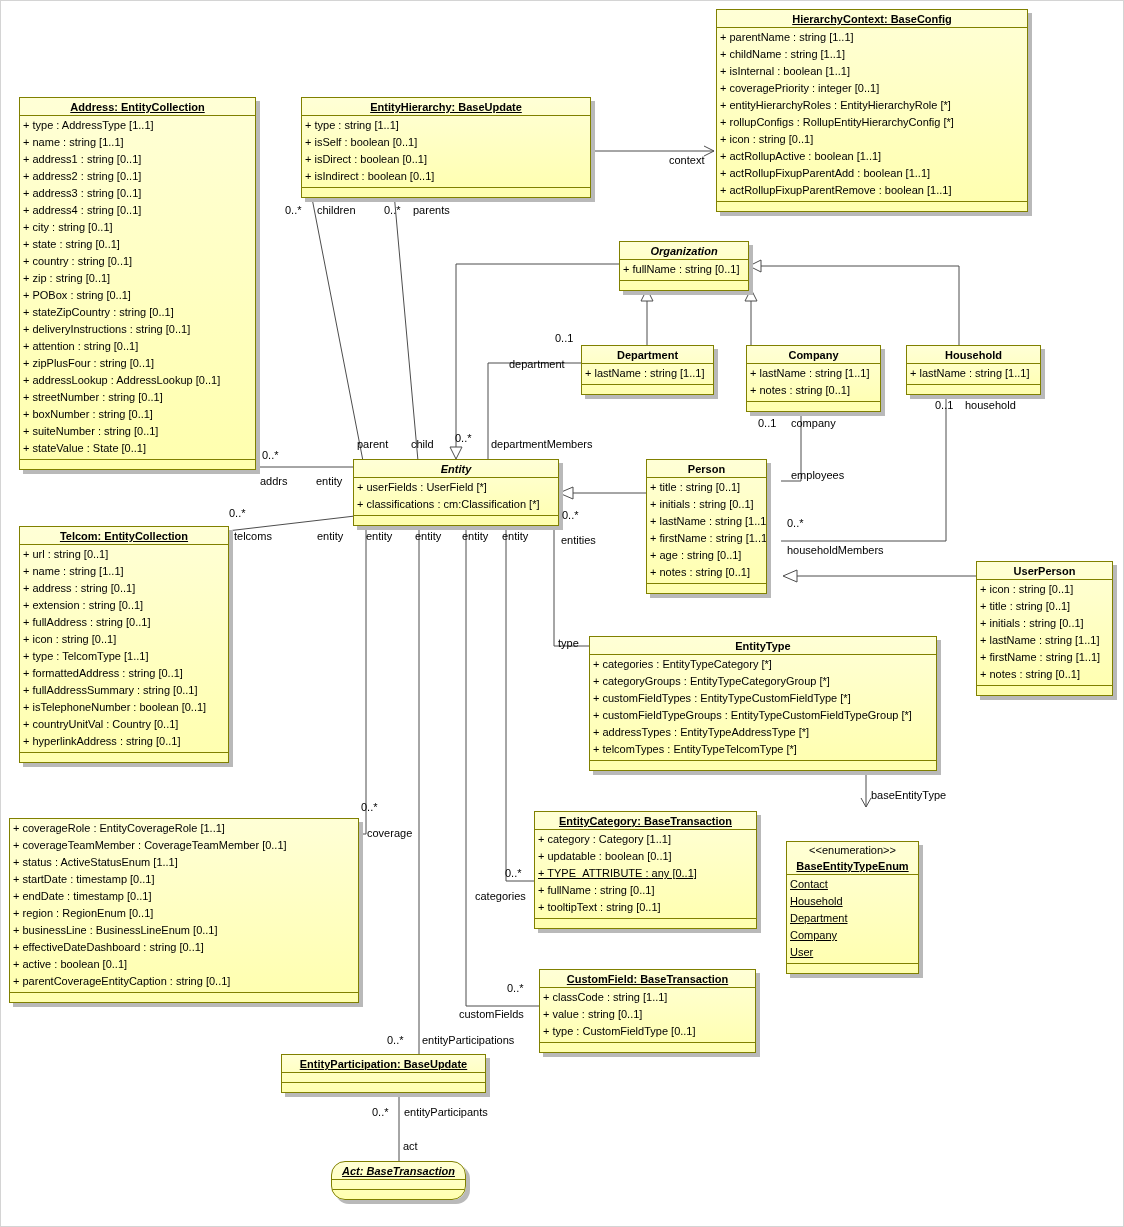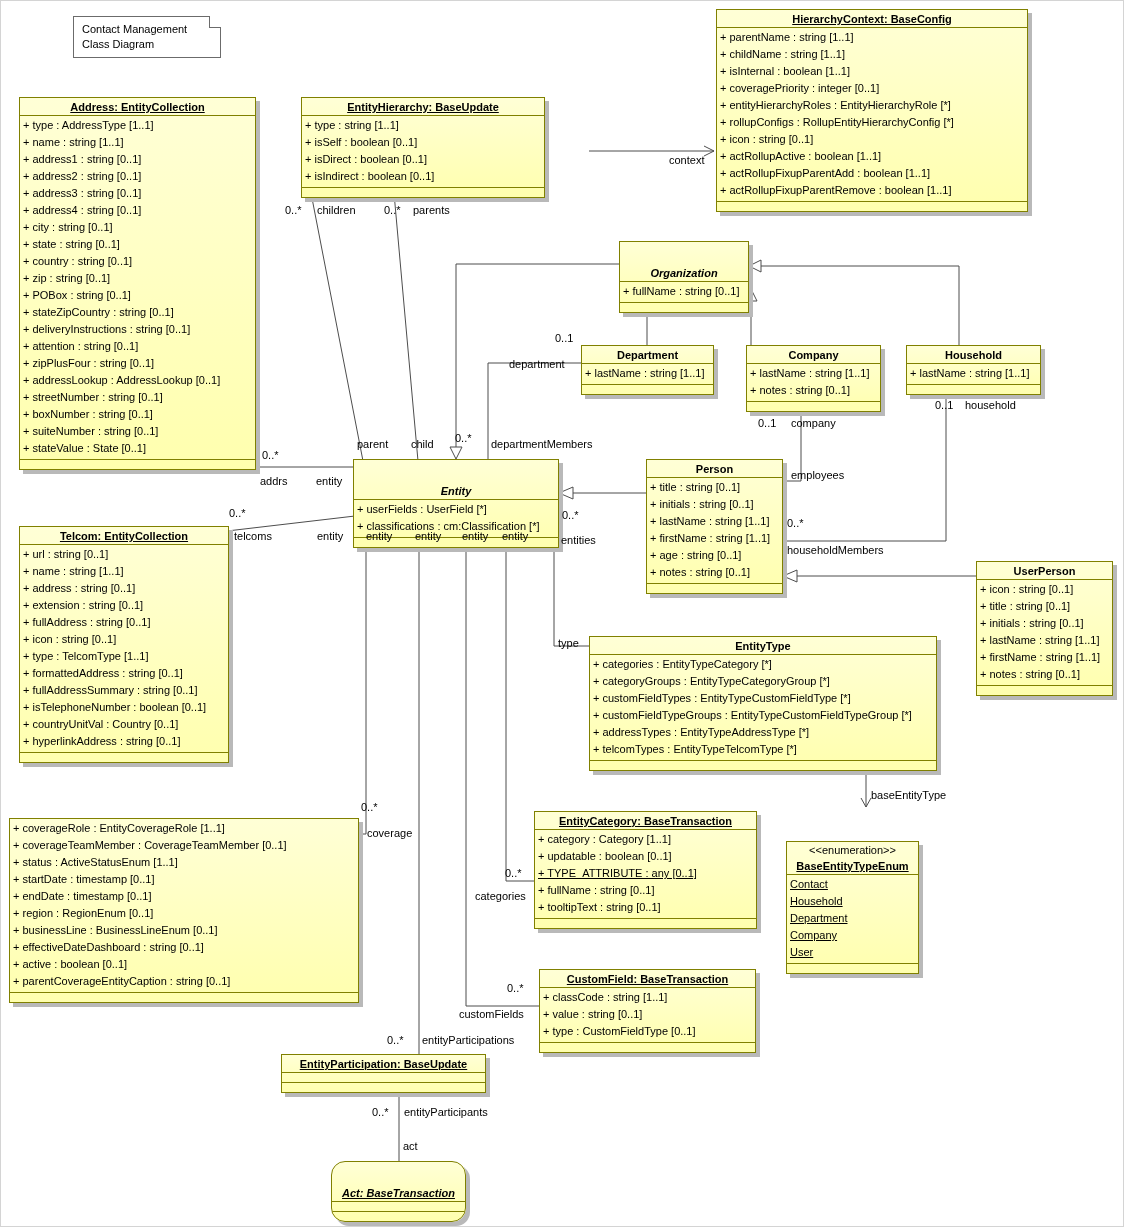--- a/index.html
+++ b/index.html
@@ -6,21 +6,21 @@
   html,body { background:#ffffff; font-family:"Liberation Sans", sans-serif; }
   #diagram { position:relative; width:1124px; height:1227px; background:#ffffff; border:1px solid #d4d4d4; overflow:hidden; }
   #edges { position:absolute; left:0; top:0; }
   #edges polyline { fill:none; stroke:#4d4d4d; stroke-width:1; }
   #edges polyline.openarrow { fill:none; stroke:#4d4d4d; }
 
   .uml-class { position:absolute; background:linear-gradient(#ffffd6,#ffffae); border:1px solid #808000;
                box-shadow:4px 4px 0 #b9b9b9; font-size:11px; color:#000; overflow:hidden; }
   .stereo { text-align:center; line-height:14px; padding-top:1px; }
   .uml-title { font-weight:bold; text-align:center; line-height:14px; padding:2px 3px 1px; border-bottom:1px solid #808000; white-space:nowrap; }
-  .uml-title.it { font-style:italic;margin-top:22px; }
+  .uml-title.it { font-style:italic; }
   .ul { text-decoration:underline; }
   .uml-attrs { border-bottom:1px solid #808000; padding:1px 0 2px; min-height:10px; }
   .uml-attr { line-height:17px; padding:0 3px; white-space:nowrap; }
   .uml-ops { min-height:9px; }
 
   .edge-label { position:absolute; font-size:11px; line-height:13px; white-space:nowrap; color:#000; }
 
   .note { position:absolute; left:72px; top:15px; width:148px; background:#ffffff; border:1px solid #6b6b6b;
           padding:5px 8px; font-size:11px; line-height:15px; }
   .note::before { content:''; position:absolute; top:-1px; right:-1px; width:11px; height:11px;
@@ -54,24 +54,20 @@
       <polyline points="398,1090 398,1165"></polyline>
       <polygon points="646,288 640,300 652,300" fill="#ffffff" stroke="#4d4d4d"></polygon>
       <polygon points="750,288 744,300 756,300" fill="#ffffff" stroke="#4d4d4d"></polygon>
       <polygon points="748,265 760,259 760,271" fill="#ffffff" stroke="#4d4d4d"></polygon>
       <polygon points="455,458 449,446 461,446" fill="#ffffff" stroke="#4d4d4d"></polygon>
       <polygon points="558,492 572,486 572,498" fill="#ffffff" stroke="#4d4d4d"></polygon>
       <polygon points="782,575 796,569 796,581" fill="#ffffff" stroke="#4d4d4d"></polygon>
       <polyline points="703,145 713,150 703,155" class="openarrow"></polyline>
       <polyline points="860,797 865,806 870,797" class="openarrow"></polyline>
     </svg>
-  <div class="note">
-    <div>Contact Management</div>
-    <div>Class Diagram</div>
-  </div>
 <div class="uml-class" style="left: 715px; top: 8px; width: 312px;">
       <div class="uml-title ul">HierarchyContext: BaseConfig</div>
       <div class="uml-attrs">
         <div class="uml-attr">+ parentName : string [1..1]</div>
         <div class="uml-attr">+ childName : string [1..1]</div>
         <div class="uml-attr">+ isInternal : boolean [1..1]</div>
         <div class="uml-attr">+ coveragePriority : integer [0..1]</div>
         <div class="uml-attr">+ entityHierarchyRoles : EntityHierarchyRole [*]</div>
         <div class="uml-attr">+ rollupConfigs : RollupEntityHierarchyConfig [*]</div>
         <div class="uml-attr">+ icon : string [0..1]</div>
@@ -100,21 +96,21 @@
         <div class="uml-attr">+ attention : string [0..1]</div>
         <div class="uml-attr">+ zipPlusFour : string [0..1]</div>
         <div class="uml-attr">+ addressLookup : AddressLookup [0..1]</div>
         <div class="uml-attr">+ streetNumber : string [0..1]</div>
         <div class="uml-attr">+ boxNumber : string [0..1]</div>
         <div class="uml-attr">+ suiteNumber : string [0..1]</div>
         <div class="uml-attr">+ stateValue : State [0..1]</div>
       </div>
       <div class="uml-ops"></div>
     </div>
-    <div class="uml-class" style="left: 300px; top: 96px; width: 244px;">
+    <div class="uml-class" style="left: 300px; top: 96px; width: 290px;">
       <div class="uml-title ul">EntityHierarchy: BaseUpdate</div>
       <div class="uml-attrs">
         <div class="uml-attr">+ type : string [1..1]</div>
         <div class="uml-attr">+ isSelf : boolean [0..1]</div>
         <div class="uml-attr">+ isDirect : boolean [0..1]</div>
         <div class="uml-attr">+ isIndirect : boolean [0..1]</div>
       </div>
       <div class="uml-ops"></div>
     </div>
     <div class="uml-class" style="left: 618px; top: 240px; width: 130px;">
@@ -147,21 +143,21 @@
       <div class="uml-ops"></div>
     </div>
     <div class="uml-class" style="left: 352px; top: 458px; width: 206px;">
       <div class="uml-title it">Entity</div>
       <div class="uml-attrs">
         <div class="uml-attr">+ userFields : UserField [*]</div>
         <div class="uml-attr">+ classifications : cm:Classification [*]</div>
       </div>
       <div class="uml-ops"></div>
     </div>
-    <div class="uml-class" style="left: 645px; top: 458px; width: 137px;">
+    <div class="uml-class" style="left: 645px; top: 458px; width: 121px;">
       <div class="uml-title">Person</div>
       <div class="uml-attrs">
         <div class="uml-attr">+ title : string [0..1]</div>
         <div class="uml-attr">+ initials : string [0..1]</div>
         <div class="uml-attr">+ lastName : string [1..1]</div>
         <div class="uml-attr">+ firstName : string [1..1]</div>
         <div class="uml-attr">+ age : string [0..1]</div>
         <div class="uml-attr">+ notes : string [0..1]</div>
       </div>
       <div class="uml-ops"></div>

